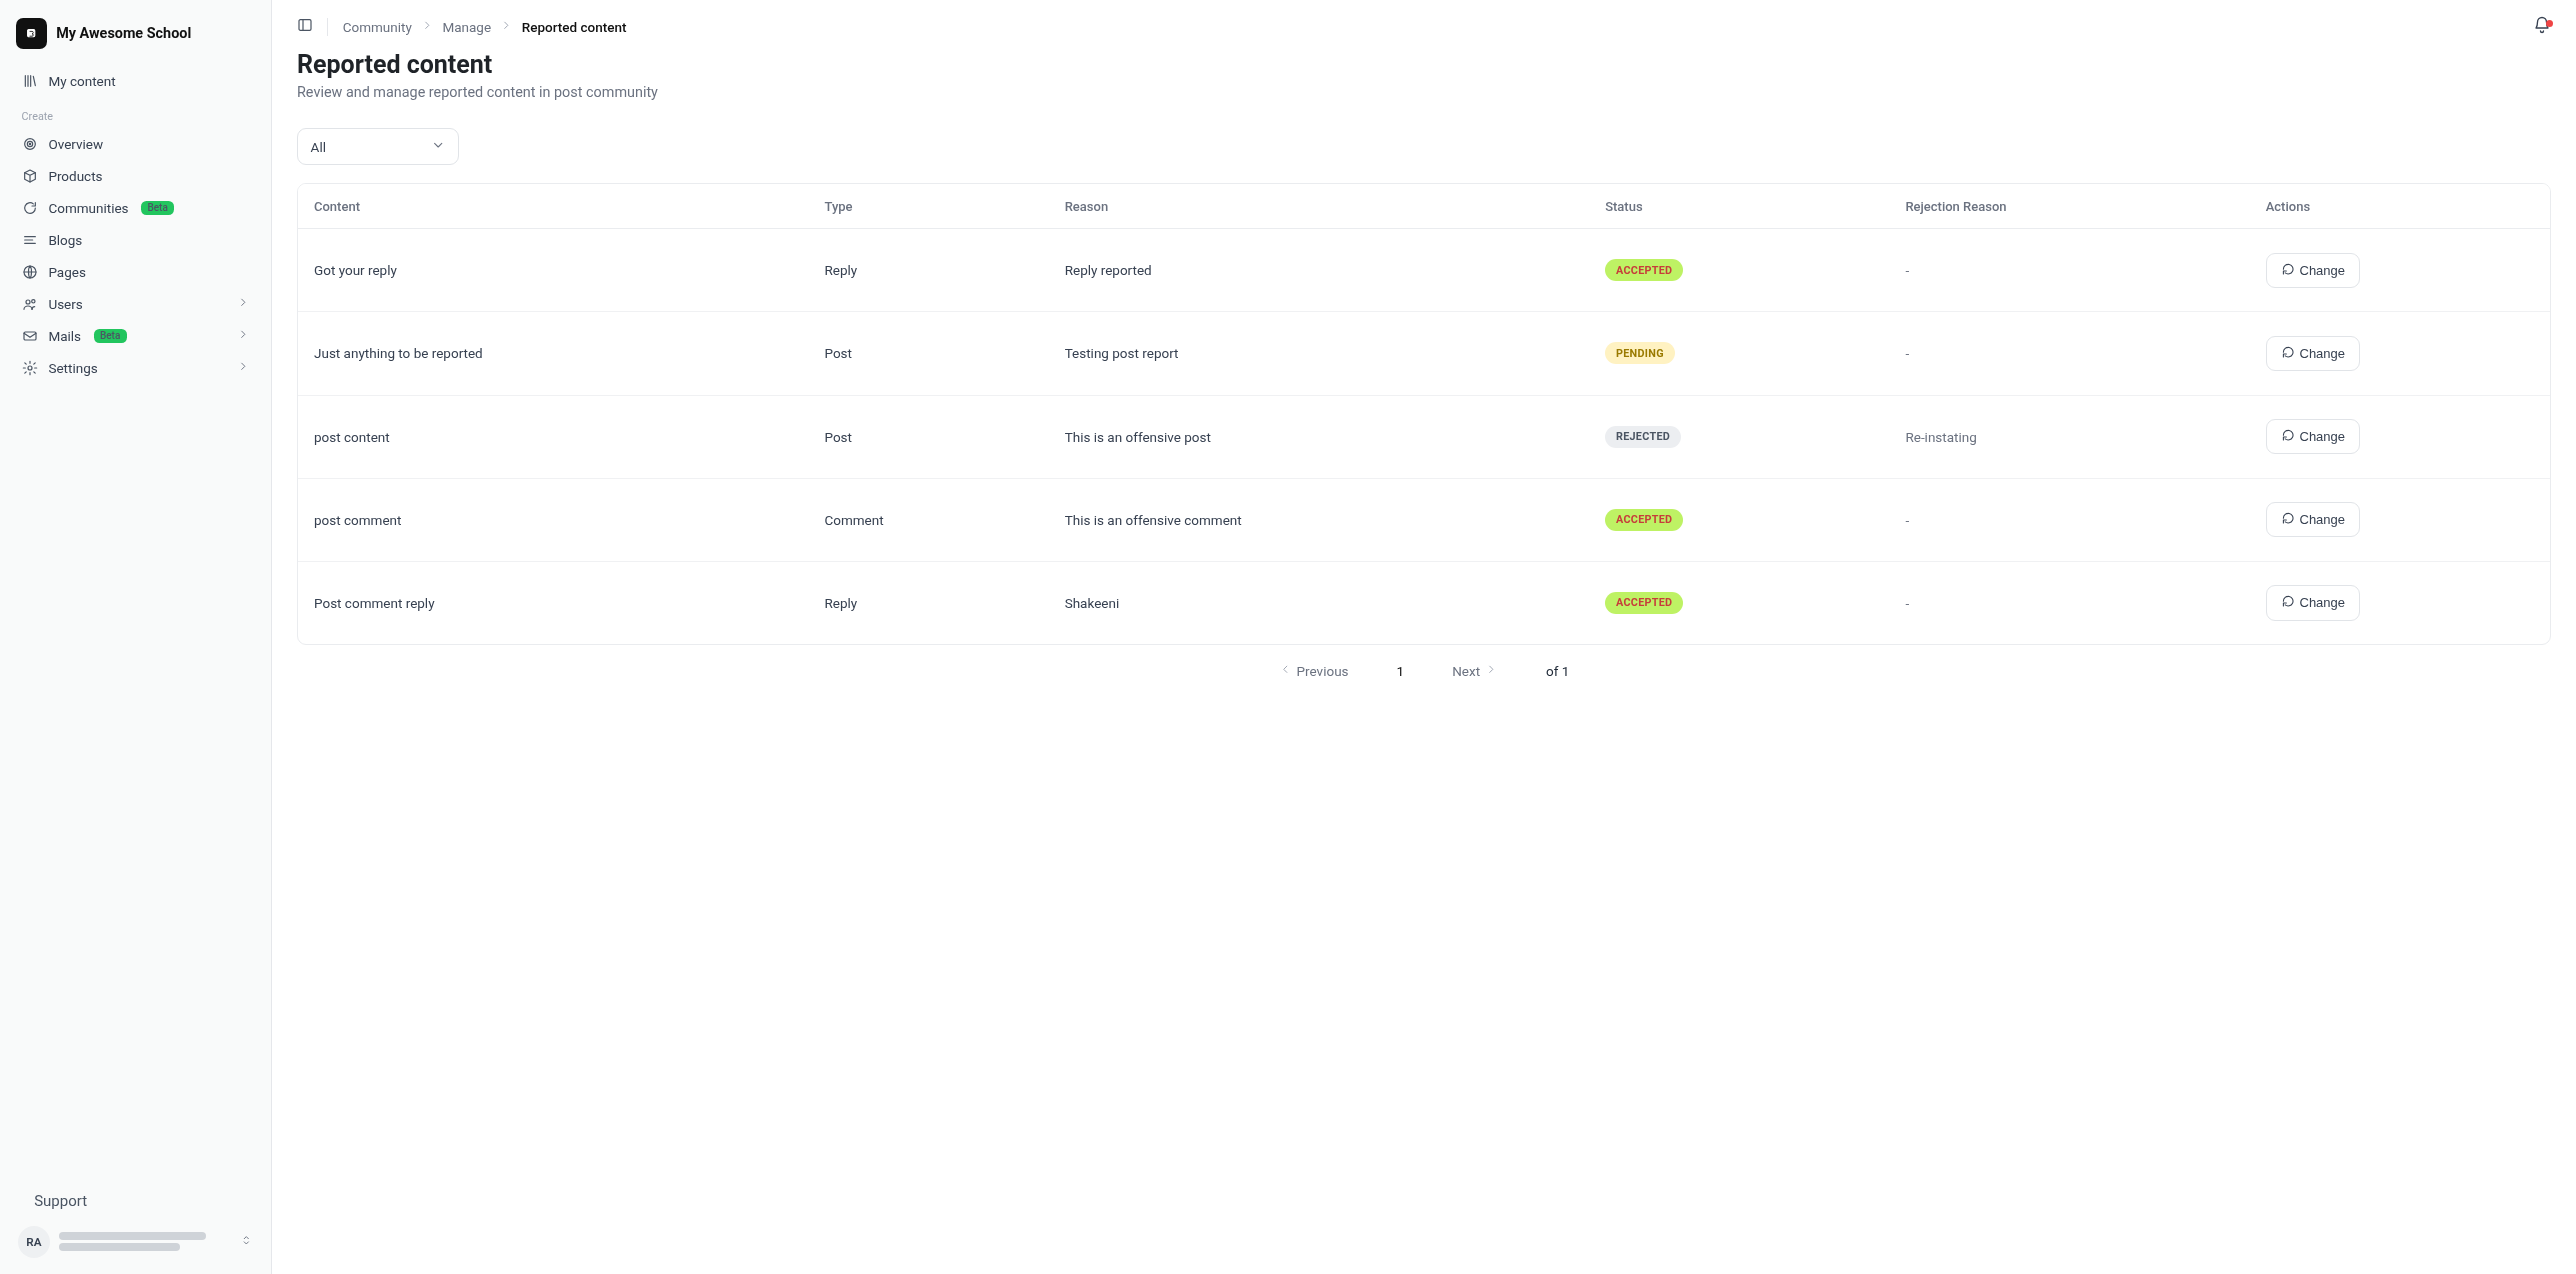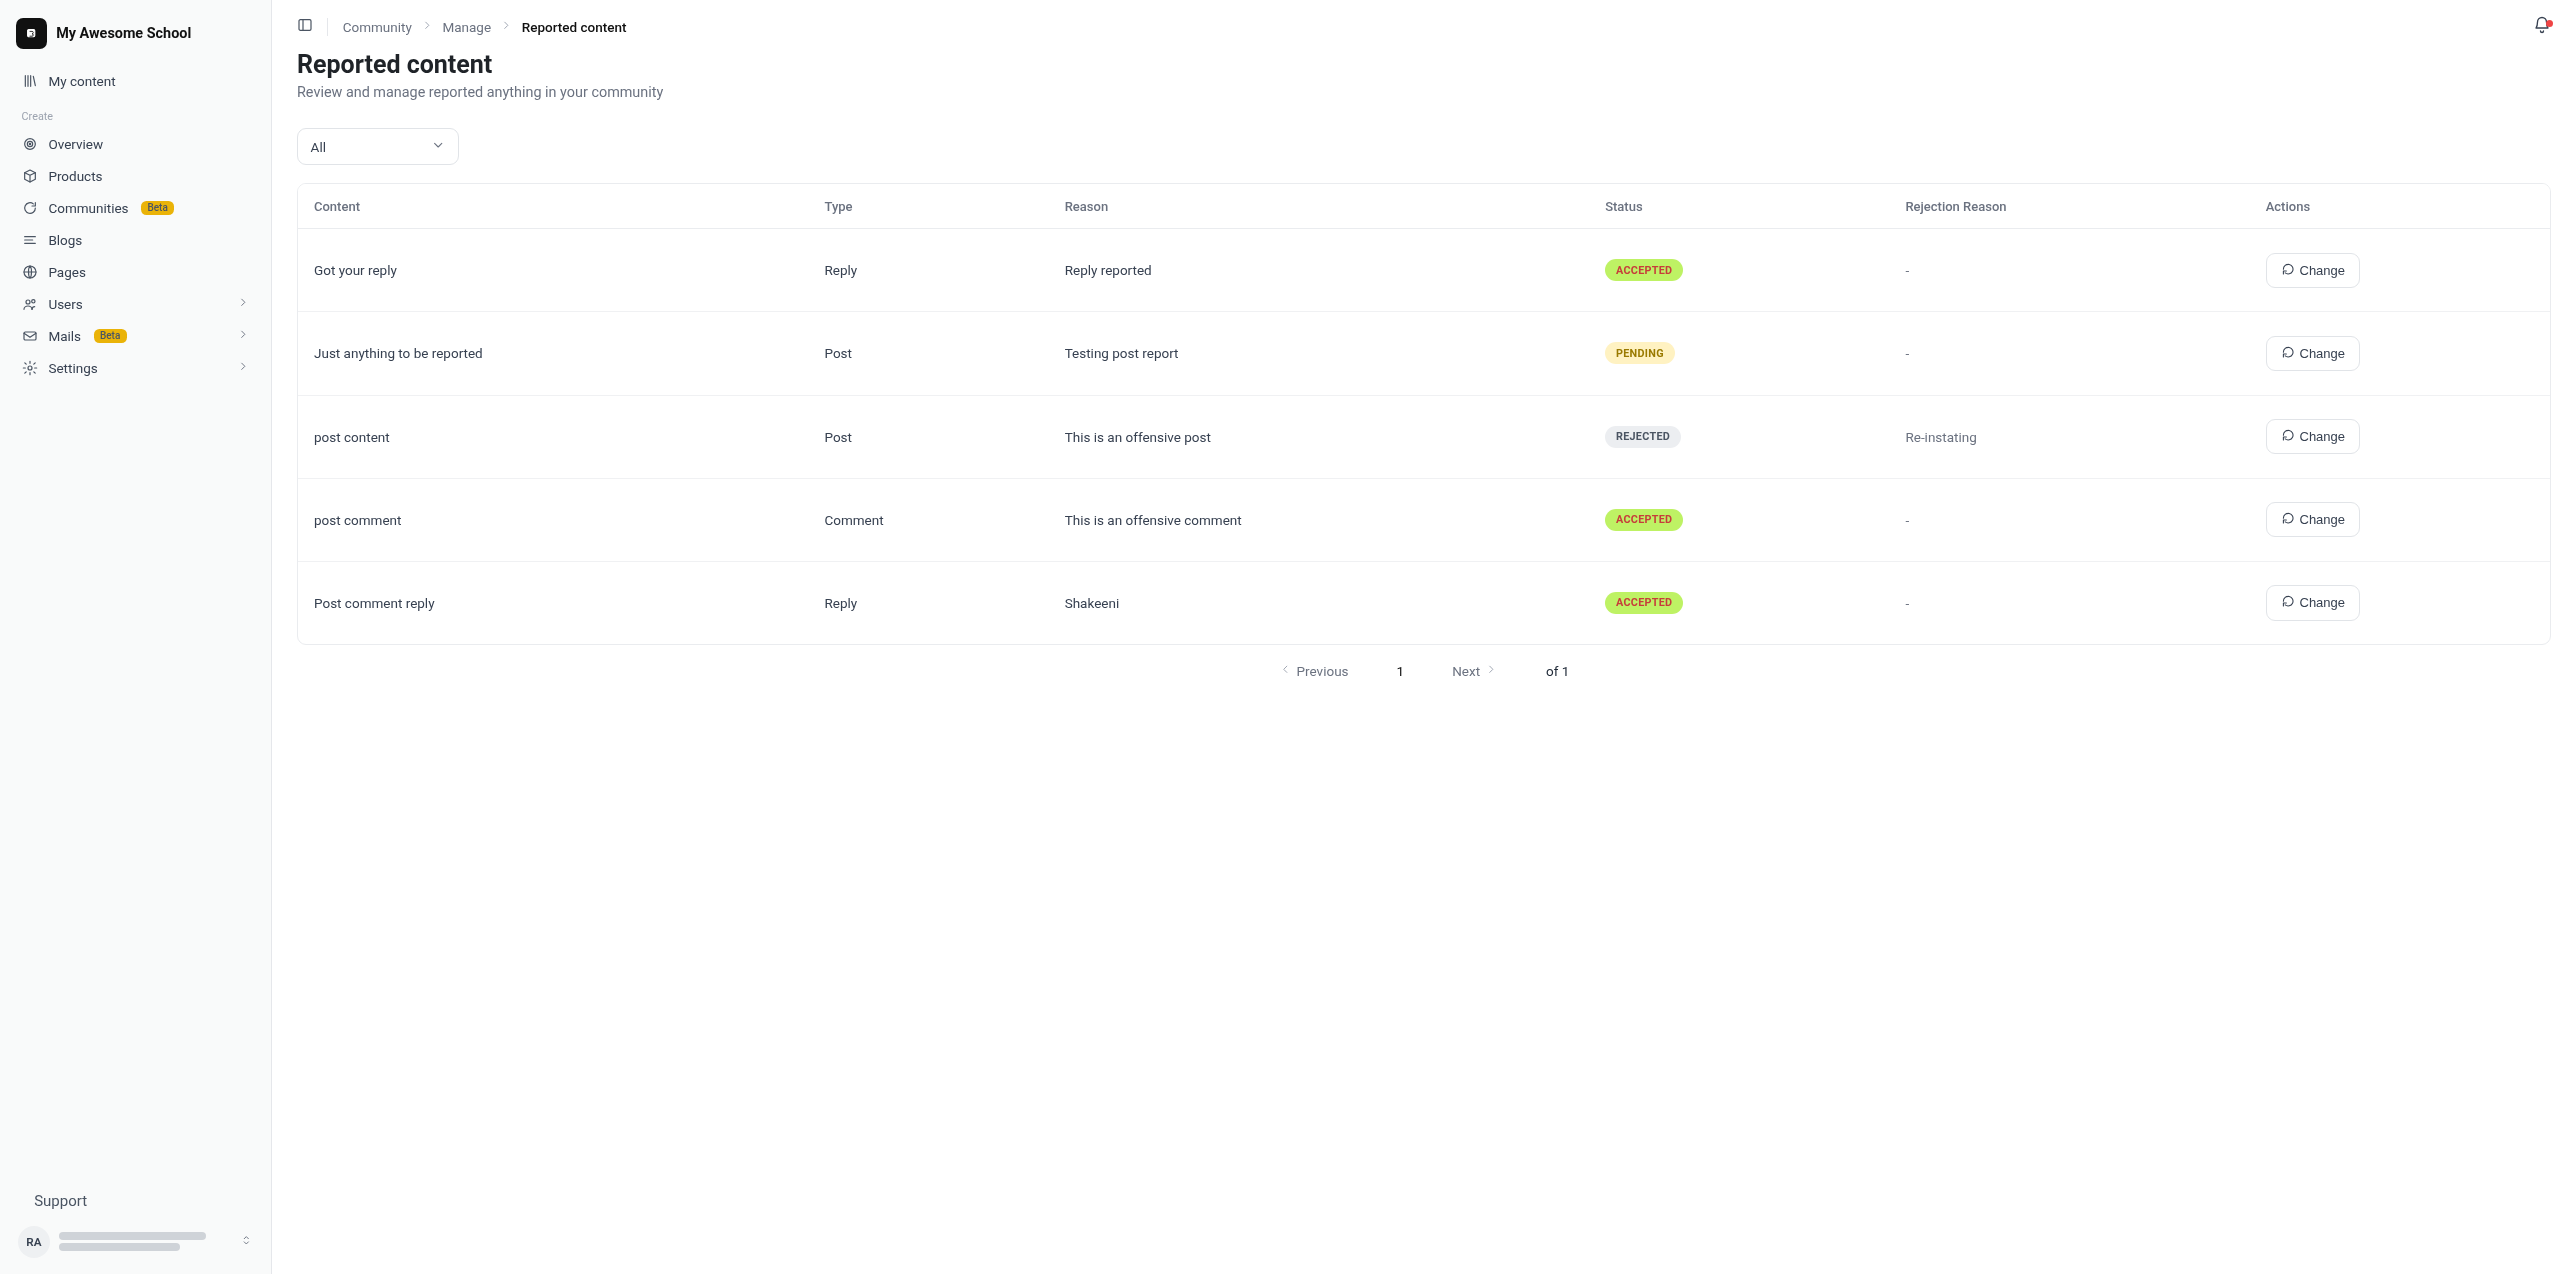--- a/index.html
+++ b/index.html
@@ -52,21 +52,21 @@
     color: #374151;
     font-size: 13.5px;
     cursor: pointer;
   }
   .nav-item .icon { width: 16px; height: 16px; flex: 0 0 16px; display:flex; align-items:center; justify-content:center;}
   .nav-item .icon svg { width: 16px; height: 16px; stroke: #4b5563; }
   .nav-item .chev { margin-left: auto; }
   .nav-item .chev svg { width: 12.6px; height: 12.6px; stroke: #6b7280; }
   .badge-beta {
     font-size: 10px;
-    background: #eab308;
+    background: #22c55e;
     color: #4b5563;
     padding: 1.8px 6.3px;
     border-radius: 5.4px;
     font-weight: 500;
     margin-left: 1.8px;
   }
   .spacer { flex: 1; }
   .sidebar-bottom { padding: 0 3.6px; }
   .support-row {
     display: flex; align-items:center; gap:10.8px;
@@ -348,21 +348,21 @@
         <svg viewBox="0 0 24 24">
             <path d="M6 8a6 6 0 1 1 12 0c0 5 2 8 2 8H4s2-3 2-8"></path>
             <path d="M10 20a2 2 0 0 0 4 0"></path>
           </svg>
         <span class="dot"></span>
       </span>
     </div>
   </div>
 
   <h1 class="page-title">Reported content</h1>
-  <p class="page-sub">Review and manage reported anything in your community</p>
+  <p class="page-sub">Review and manage reported content in post community</p>
 
   <div class="filter-row">
     <div class="select">
       <span class="label">All</span>
       <span><svg viewBox="0 0 24 24">
             <path d="M6 9l6 6 6-6"></path>
           </svg></span>
     </div>
   </div>
 

